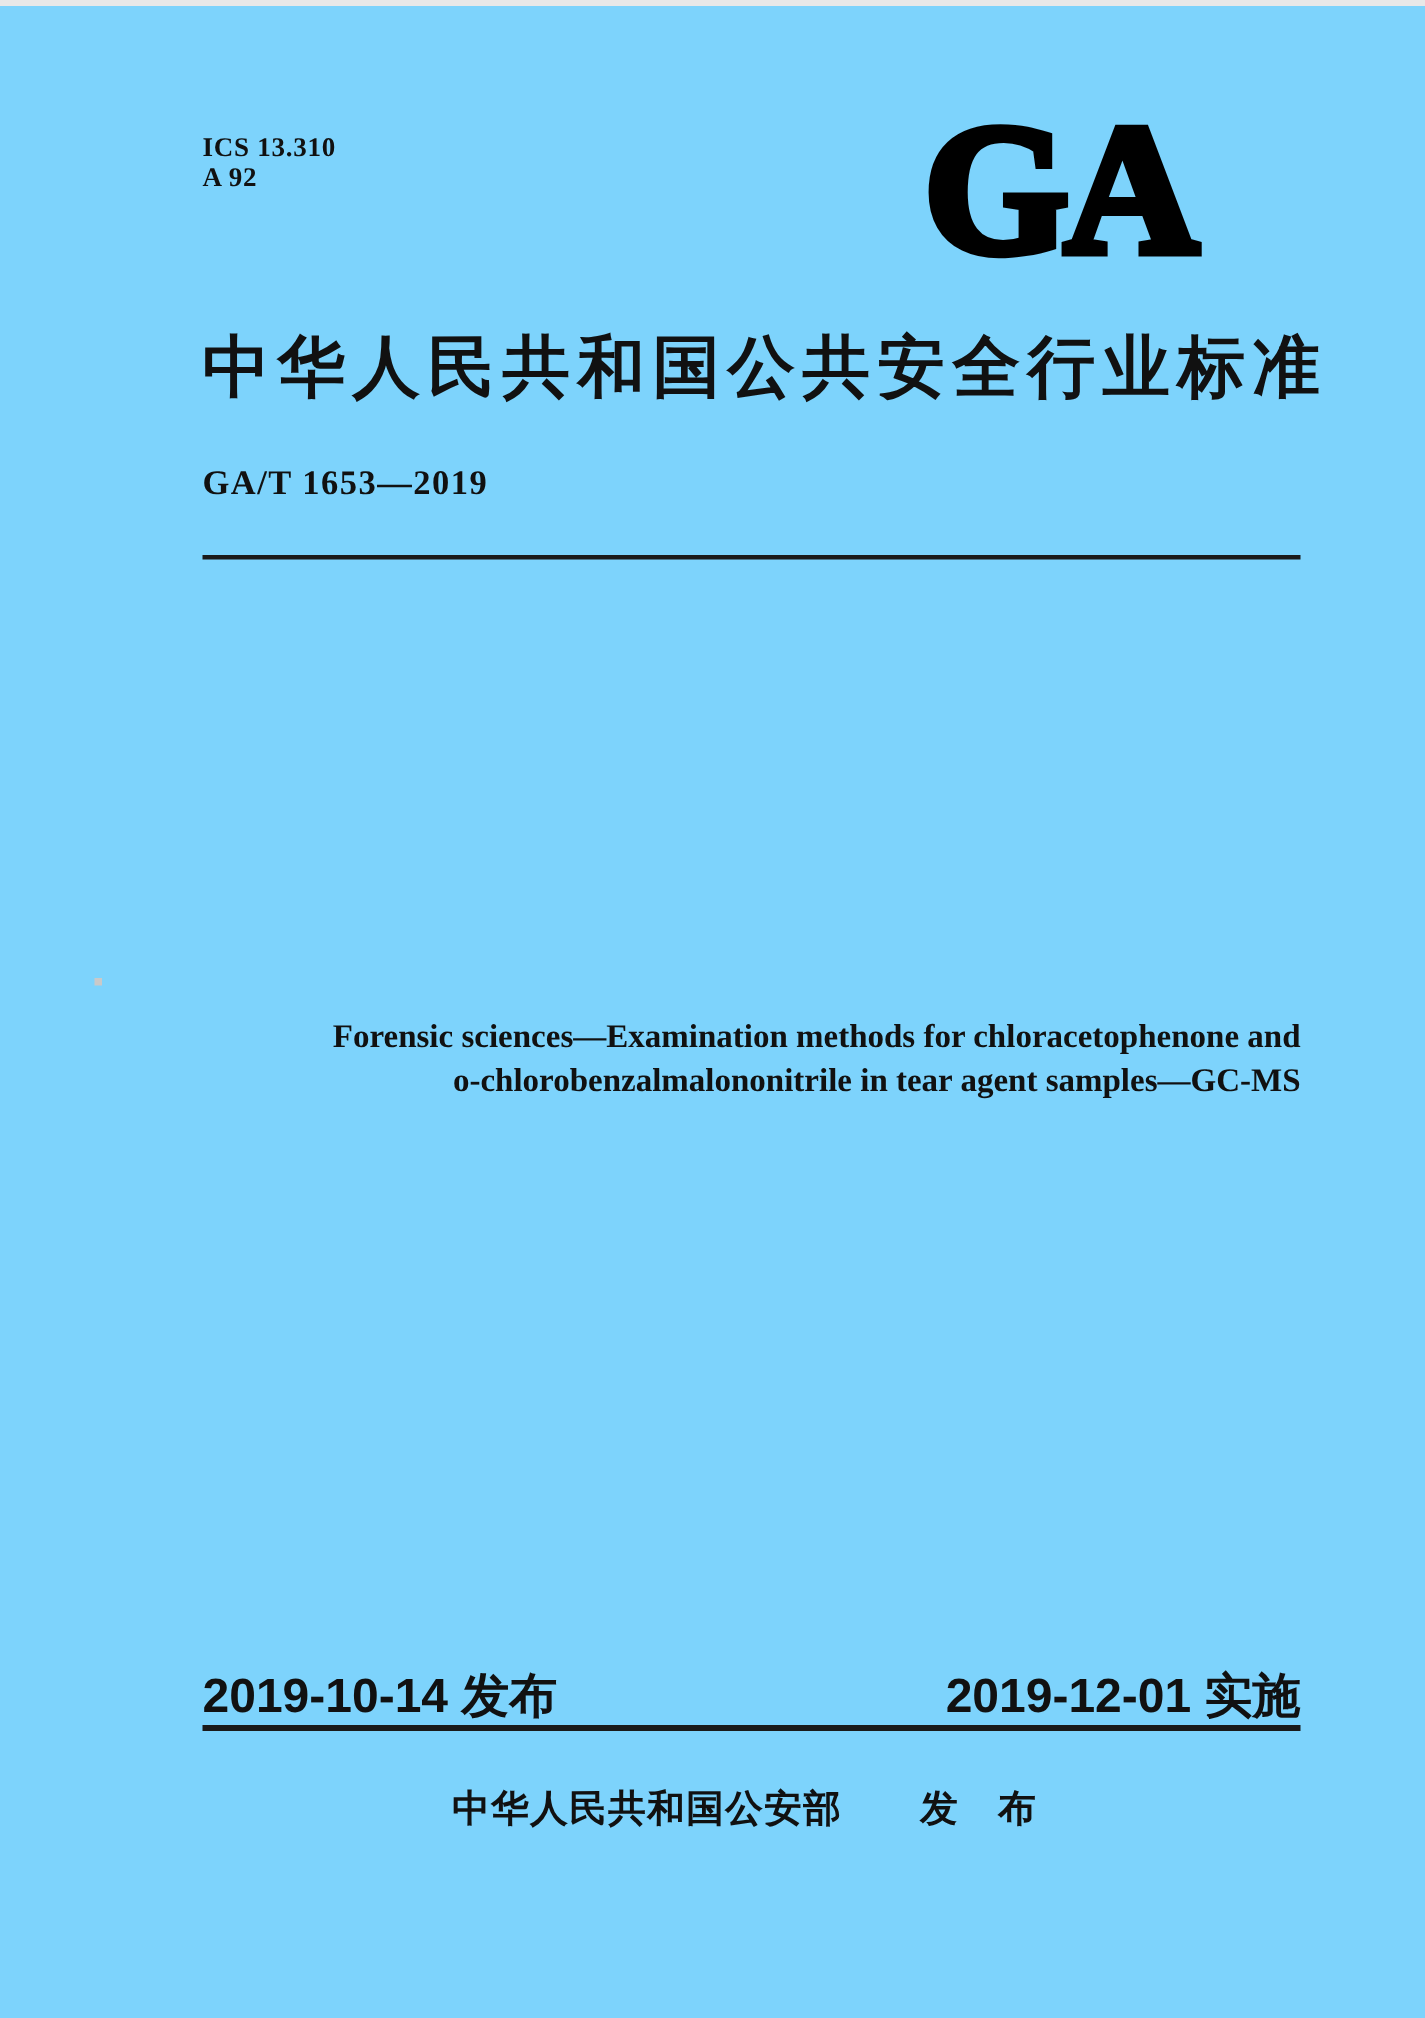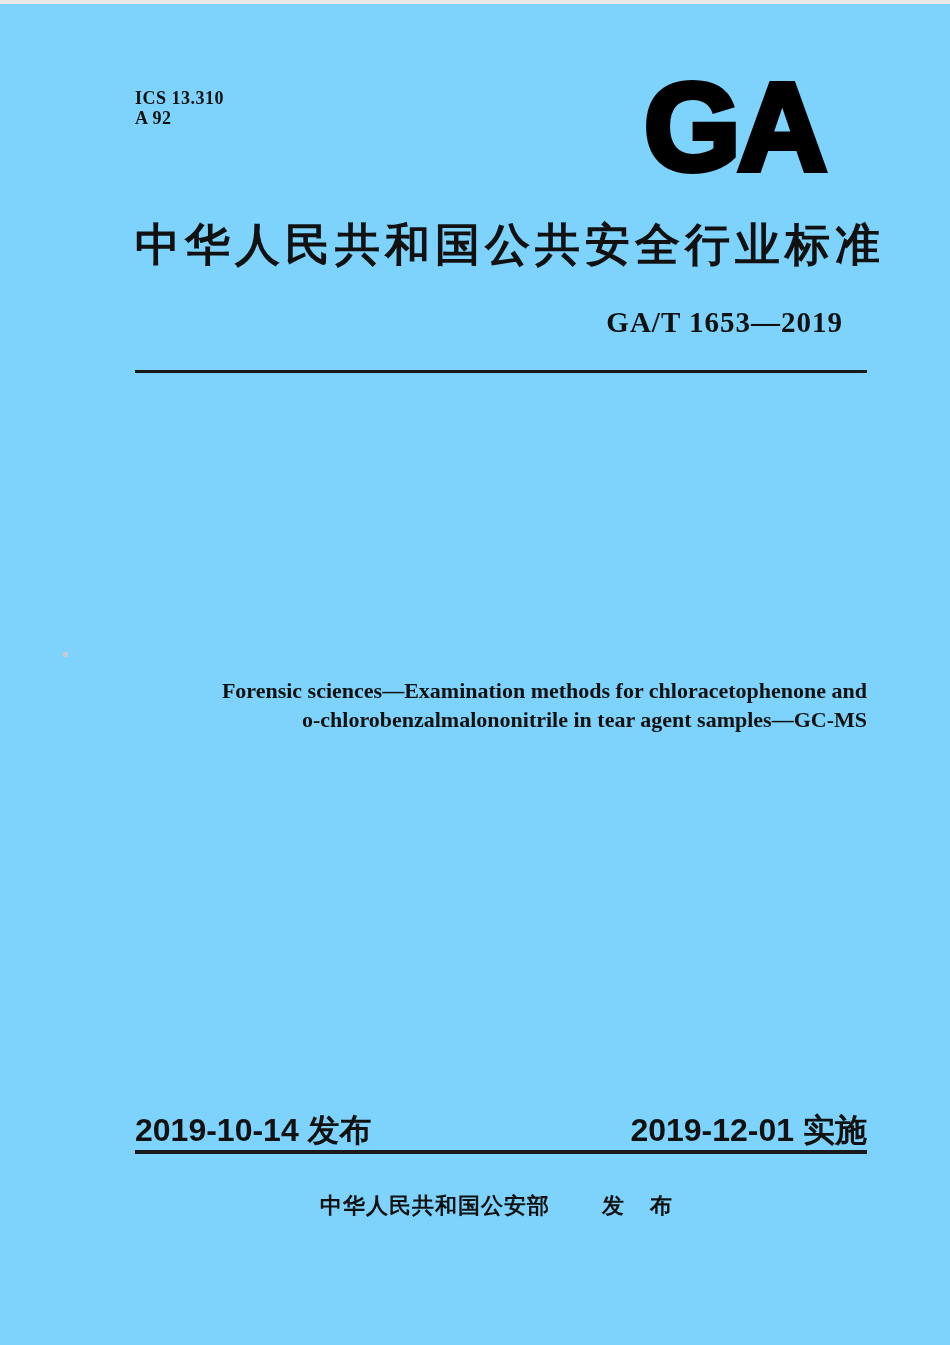--- a/index.html
+++ b/index.html
@@ -30,22 +30,22 @@
     font-weight: bold;
     font-size: 18px;
     line-height: 20px;
     letter-spacing: 0.5px;
   }
 
   
   .logo {
     position: absolute;
     top: 52px;
-    right: 126px;
-    font-family: Liberation Sans, sans-serif;
+    right: 154px;
+    font-family: Liberation Serif, serif;
     font-weight: bold;
     font-size: 124px;
     line-height: 1.15;
     letter-spacing: -3px;
     color: #000000;
     text-align: center;
     -webkit-text-stroke: 6px #000000;
   }
 
   
@@ -55,26 +55,25 @@
     font-weight: bold;
     font-size: 45px;
     line-height: 56px;
     letter-spacing: 5px;
     white-space: nowrap;
   }
 
   
   .standard-code {
     top: 302px;
-    text-align: right;
     padding-right: 24px;
     box-sizing: border-box;
     font-family: "Liberation Serif", serif;
     font-weight: bold;
-    font-size: 29px;
+    font-size: 23px;
     line-height: 32px;
     letter-spacing: 1px;
   }
 
   .rule {
     position: absolute;
     left: 135px;
     width: 732px;
     height: 3px;
     background: #1a1a1a;
@@ -115,21 +114,21 @@
   }
 
   
   .publisher-row {
     top: 1186px;
     display: flex;
     justify-content: center;
     align-items: baseline;
     gap: 52px;
     font-weight: bold;
-    font-size: 22px;
+    font-size: 25px;
     line-height: 32px;
     letter-spacing: 1px;
   }
   .publisher-action { letter-spacing: 10px; }
 
   
   .scan-dot {
     position: absolute;
     left: 63px;
     top: 648px;

